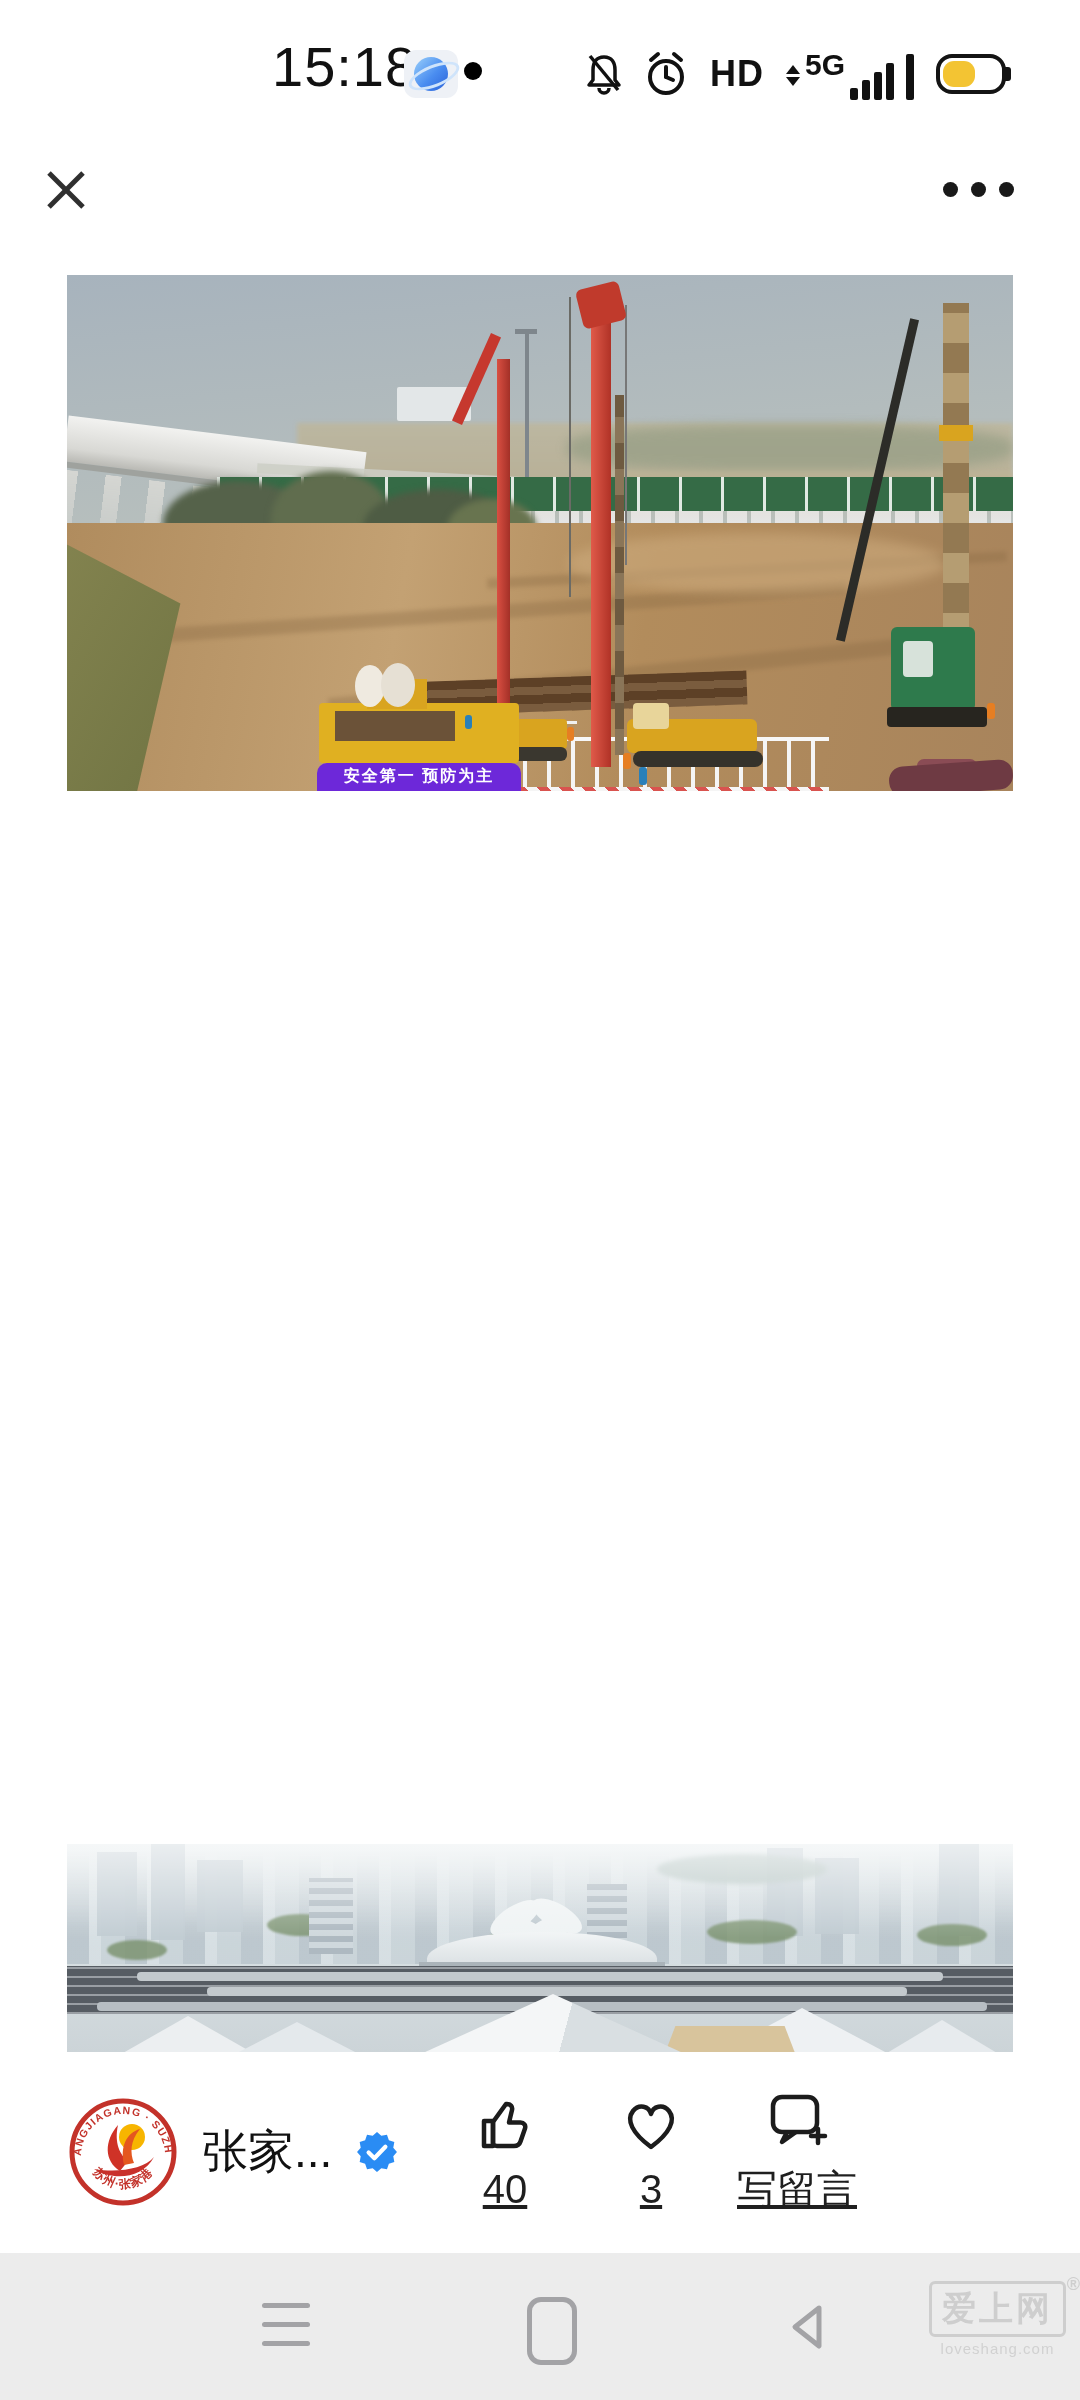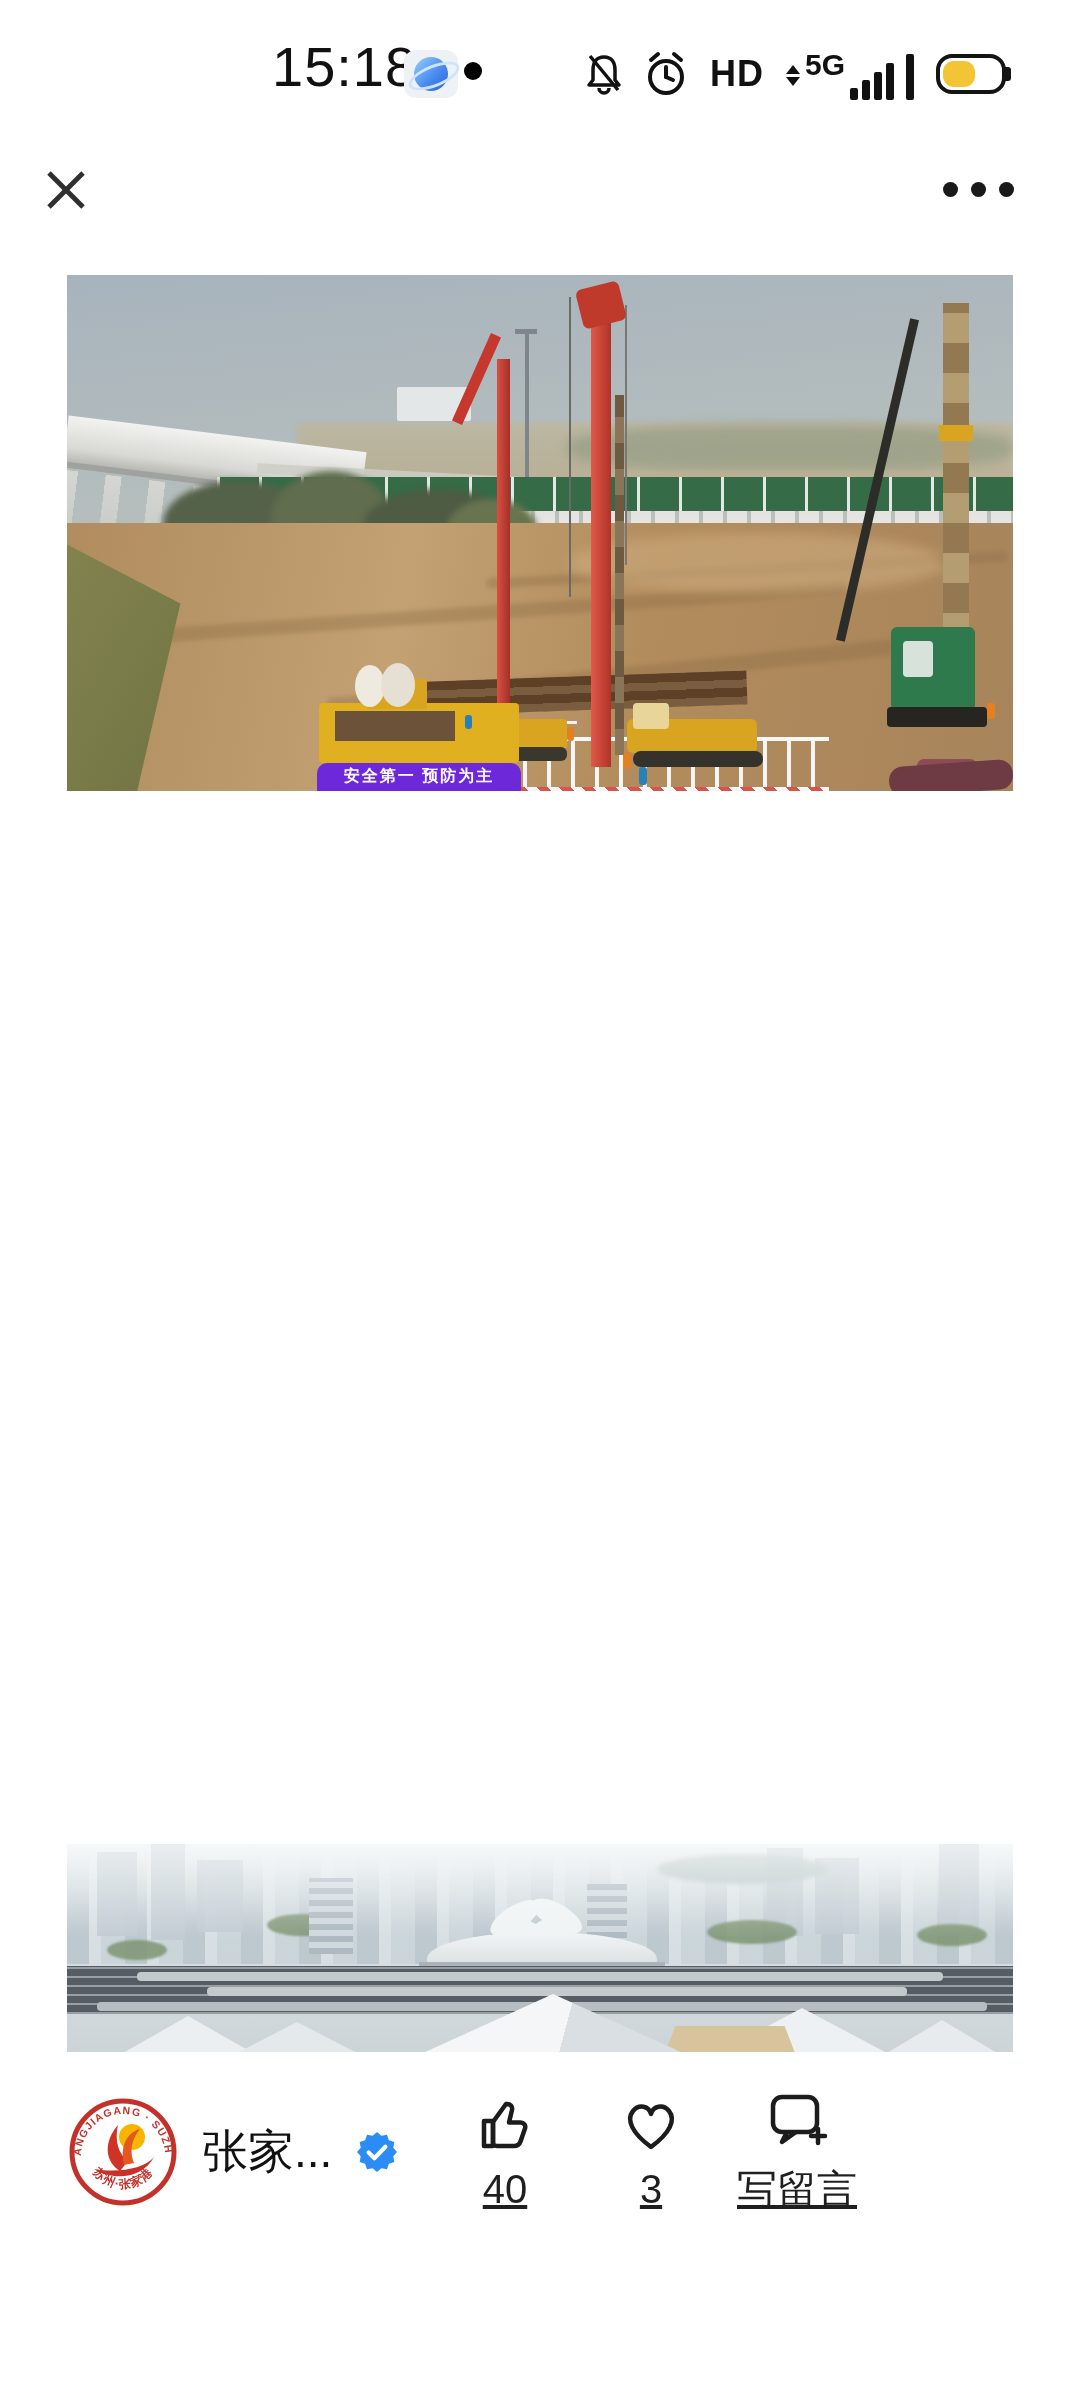--- a/index.html
+++ b/index.html
@@ -397,14 +397,32 @@
           <rect x="8" y="9" width="44" height="35" rx="9" fill="none" stroke="#1c1c1c" stroke-width="4.5"></rect>
           <path d="M22 44 L17 54 L31 44" fill="none" stroke="#1c1c1c" stroke-width="4.5" stroke-linejoin="round"></path>
           <line x1="46" y1="48" x2="60" y2="48" stroke="#1c1c1c" stroke-width="4.5" stroke-linecap="round"></line>
           <line x1="53" y1="41" x2="53" y2="55" stroke="#1c1c1c" stroke-width="4.5" stroke-linecap="round"></line>
         </svg>
         <div class="action-count">写留言</div>
       </div>
     </div>
   </div>
 
+  <div class="nav-bar">
+    <div class="nav-menu">
+      <div class="nav-line"></div>
+      <div class="nav-line"></div>
+      <div class="nav-line"></div>
+    </div>
+    <div class="nav-home"></div>
+    <svg class="nav-back" width="40" height="52" viewBox="0 0 40 52">
+      <path d="M33 7 L9 26 L33 45 Z" fill="none" stroke="#a3a3a6" stroke-width="5" stroke-linejoin="round"></path>
+    </svg>
+    <div class="watermark">
+      <div class="wm-box">
+        <span>爱上网</span>
+        <span class="wm-reg">®</span>
+      </div>
+      <div class="wm-url">loveshang.com</div>
+    </div>
+  </div>
 
 </div>
 
 </body></html>

